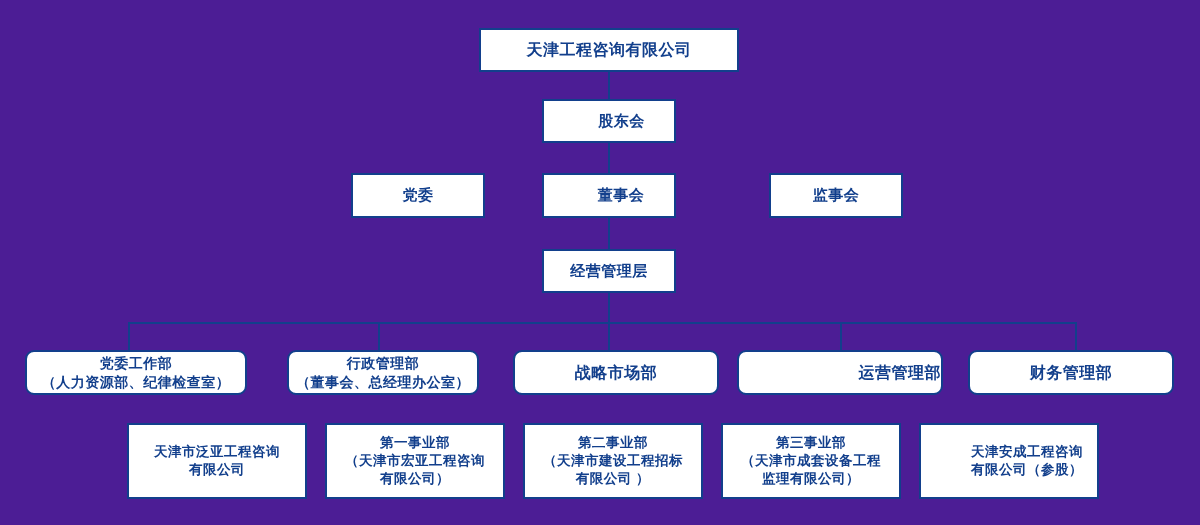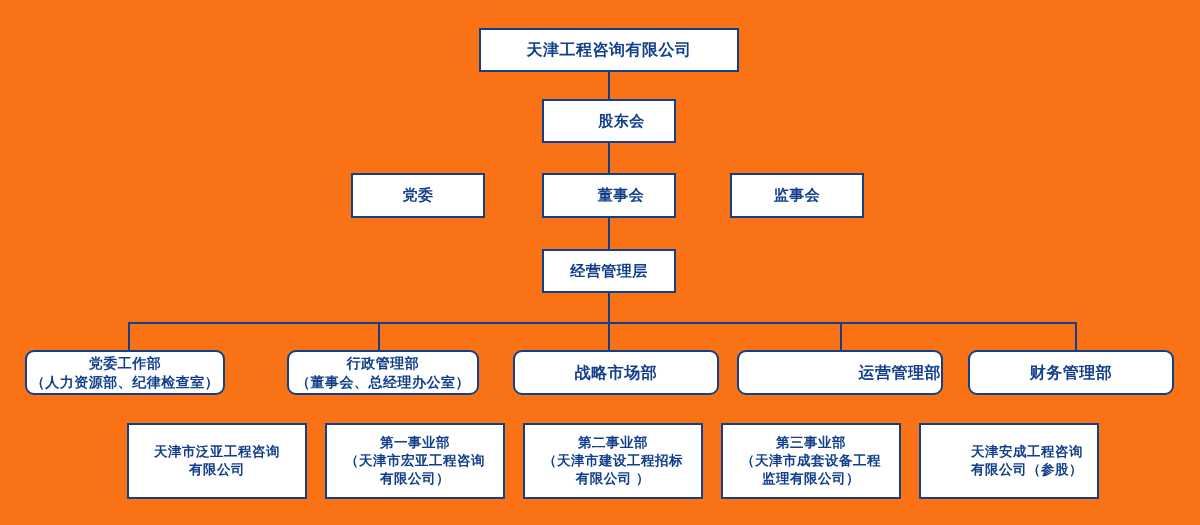--- a/index.html
+++ b/index.html
@@ -8,21 +8,21 @@
     padding: 0;
     background: #ffffff;
   }
   body {
     font-family: "Liberation Sans", "DejaVu Sans", sans-serif;
   }
   #org-chart {
     position: relative;
     width: 1200px;
     height: 525px;
-    background: #f97316;
+    background: #4c1d95;
     overflow: hidden;
   }
 
   
   .node {
     position: absolute;
     box-sizing: border-box;
     display: flex;
     align-items: center;
     justify-content: center;
@@ -92,21 +92,21 @@
       <span>党委</span>
     </span>
   </div>
 
   <div class="node lvl-board" style="left:542px; top:173px; width:134px; height:45px;padding-left:24px;">
     <span class="lines">
       <span>董事会</span>
     </span>
   </div>
 
-  <div class="node lvl-board" style="left:730px; top:173px; width:134px; height:45px;">
+  <div class="node lvl-board" style="left:769px; top:173px; width:134px; height:45px;">
     <span class="lines">
       <span>监事会</span>
     </span>
   </div>
 
   <div class="vline" style="left:608px; top:218px; height:31px;"></div>
 
   <div class="node lvl-mgmt" style="left:542px; top:249px; width:134px; height:44px;">
     <span class="lines">
       <span>经营管理层</span>
@@ -115,21 +115,21 @@
 
   <div class="vline" style="left:608px; top:293px; height:30px;"></div>
   <div class="hline" style="left:128px; top:322px; width:948px;"></div>
 
   <div class="vline" style="left:128px; top:322px; height:28px;"></div>
   <div class="vline" style="left:378px; top:322px; height:28px;"></div>
   <div class="vline" style="left:608px; top:322px; height:28px;"></div>
   <div class="vline" style="left:840px; top:322px; height:28px;"></div>
   <div class="vline" style="left:1075px; top:322px; height:28px;"></div>
 
-  <div class="node lvl-dept" style="left:25px; top:350px; width:200px; height:45px;">
+  <div class="node lvl-dept" style="left:25px; top:350px; width:222px; height:45px;">
     <span class="lines">
       <span>党委工作部</span>
       <span>（人力资源部、纪律检查室）</span>
     </span>
   </div>
 
   <div class="node lvl-dept" style="left:287px; top:350px; width:192px; height:45px;">
     <span class="lines">
       <span>行政管理部</span>
       <span>（董事会、总经理办公室）</span>

